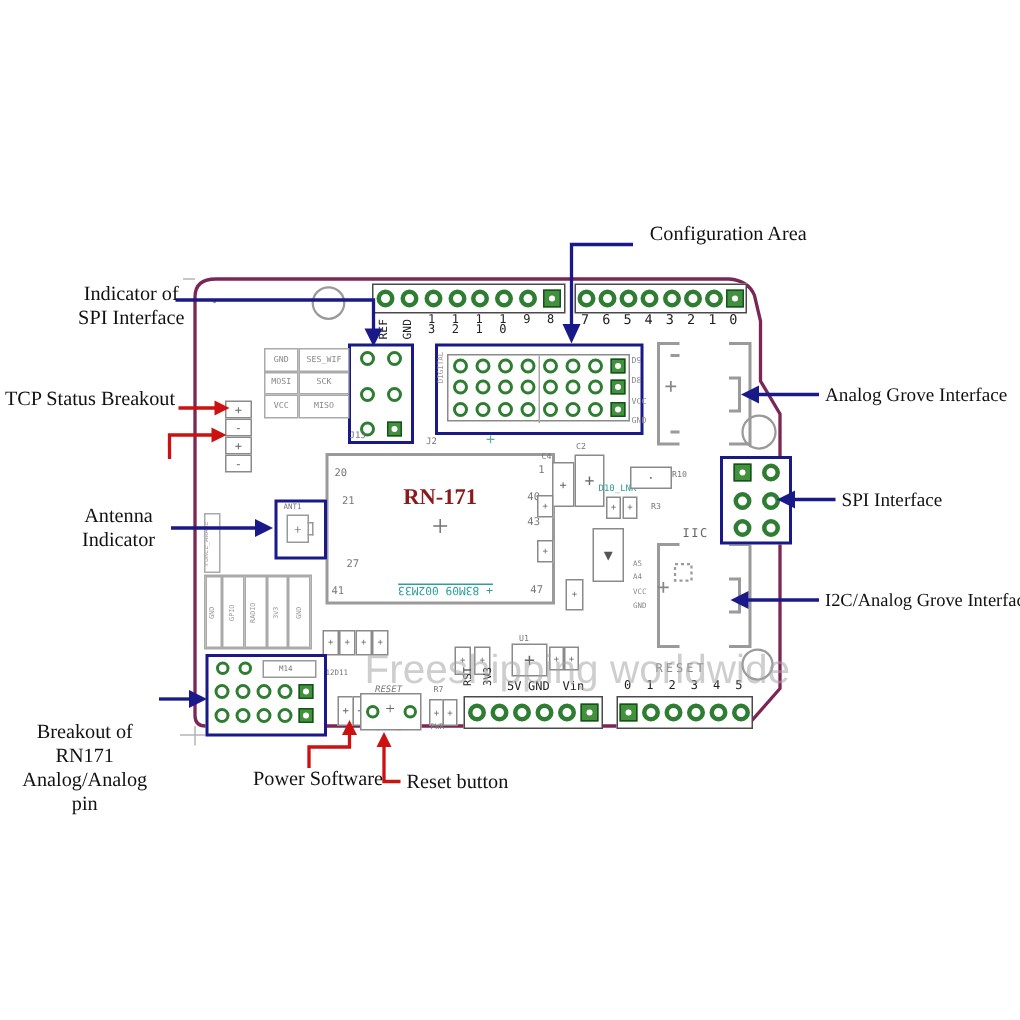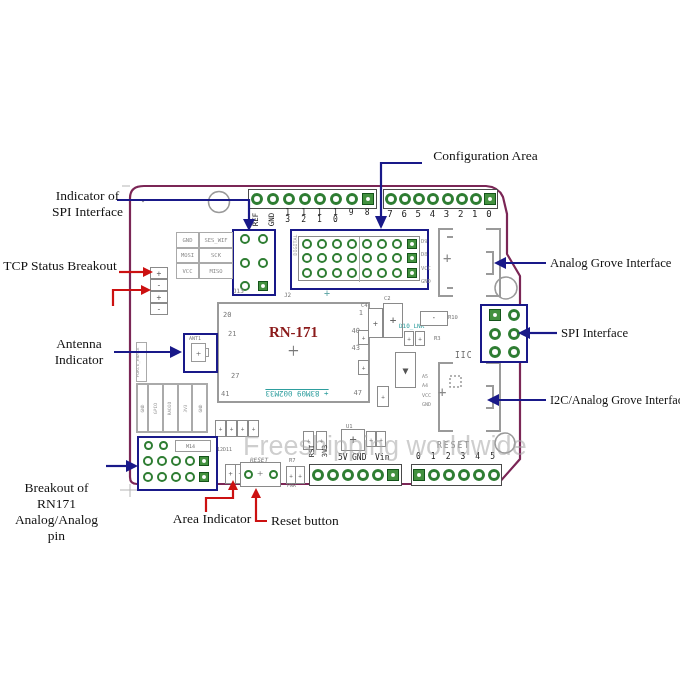--- a/index.html
+++ b/index.html
@@ -473,19 +473,19 @@
       <div>TCP Status Breakout</div>
   </div>
   <div class="callout" style="left:46px;top:336px;width:66px;">
     <div>Antenna</div>
       <div>Indicator</div>
   </div>
   <div class="callout" style="left:5px;top:448px;width:103px;margin-top:32px;">
     <div>Breakout of RN171</div>
       <div>Analog/Analog pin</div>
   </div>
-  <div class="callout" style="left:168px;top:511px;width:88px;">Area Indicator</div>
+  <div class="callout" style="left:168px;top:511px;width:88px;">Power Software</div>
   <div class="callout left" style="left:271px;top:513px;">Reset button</div>
   <div class="callout left" style="left:550px;top:256px;font-size:12.8px;">Analog Grove Interface</div>
   <div class="callout left" style="left:561px;top:326px;font-size:12.8px;">SPI Interface</div>
   <div class="callout left" style="left:550px;top:393px;font-size:12.3px;">I2C/Analog Grove Interface</div>
 
 </div>
 
 </body></html>

